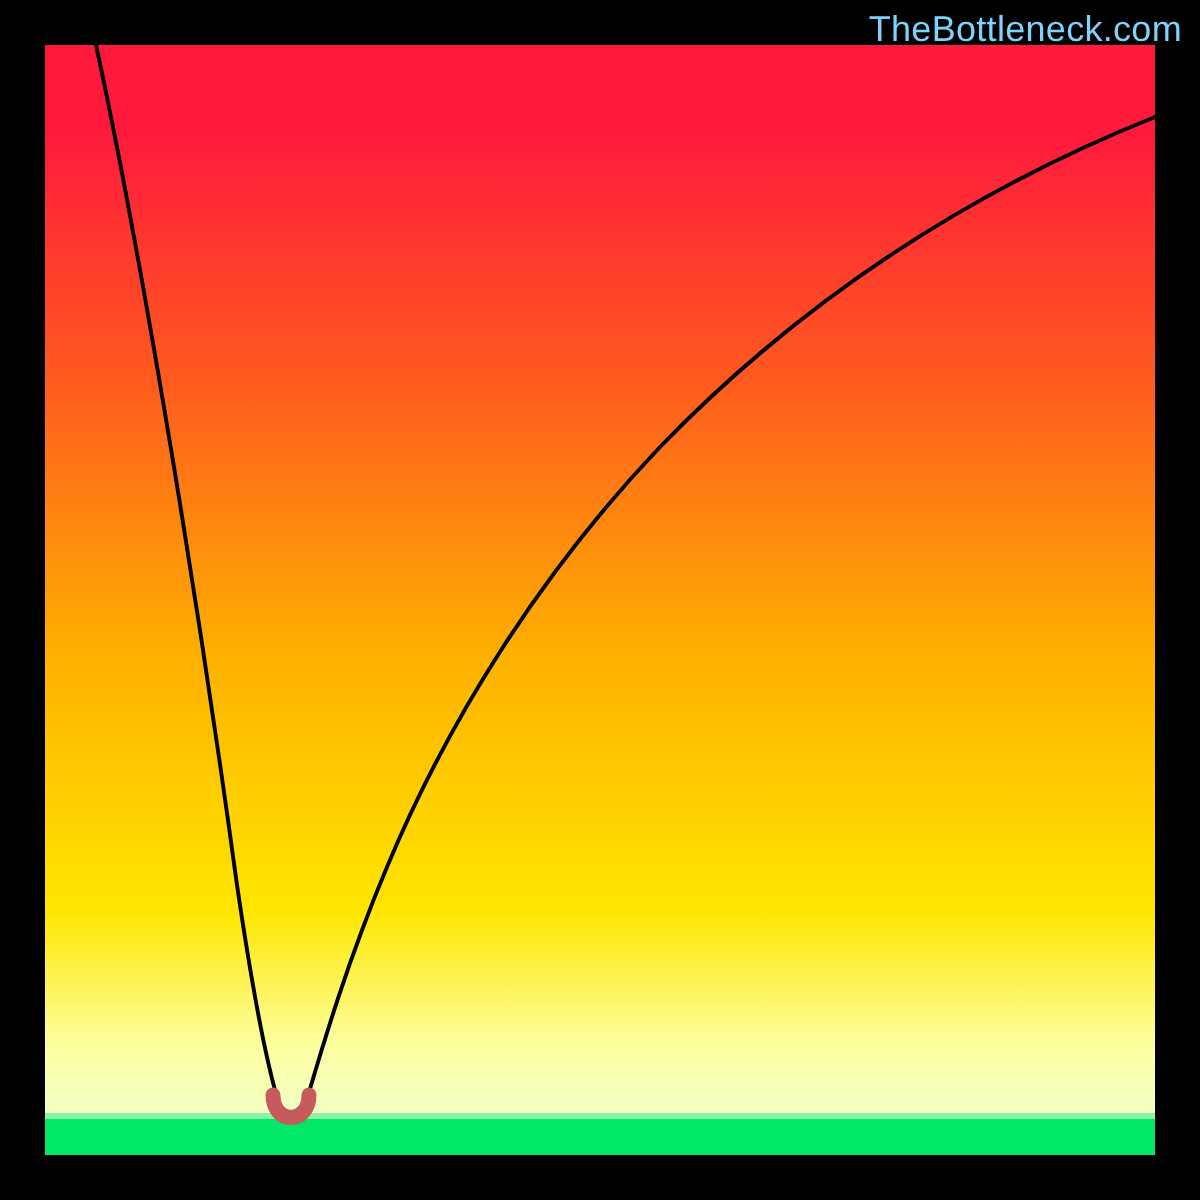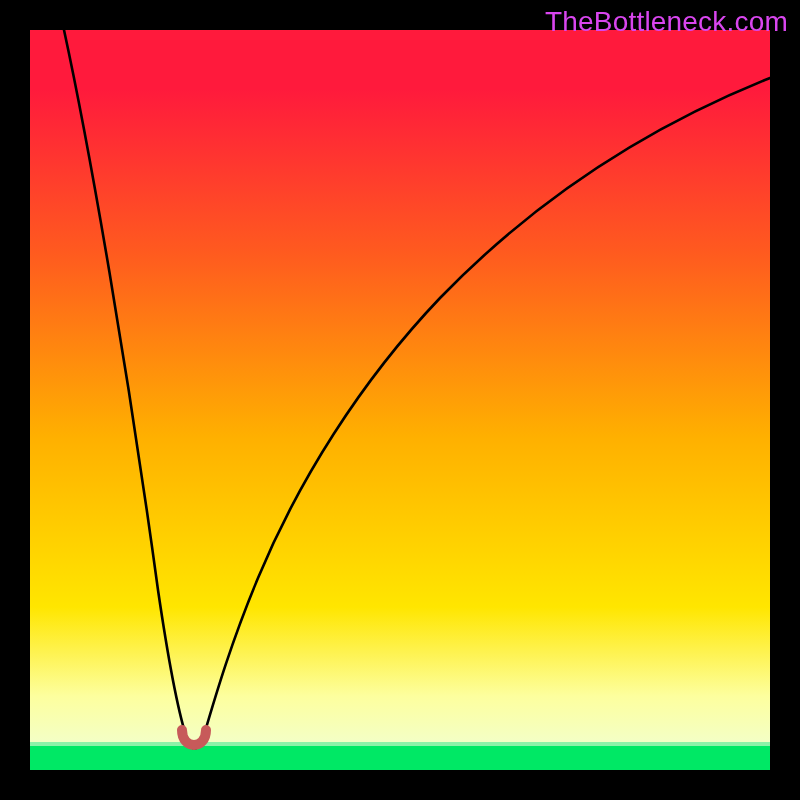--- a/index.html
+++ b/index.html
@@ -16,23 +16,23 @@
     top: 30px;
     width: 740px;
     height: 740px;
     background: #000;
   }
   .watermark {
     position: absolute;
     top: 6px;
     right: 12px;
     font-family: Arial, Helvetica, sans-serif;
-    font-size: 28px;
+    font-size: 24px;
     font-weight: 500;
-    color: #d946ef;
+    color: #7dd3fc;
     letter-spacing: 0.2px;
     z-index: 10;
   }
   svg {
     display: block;
   }
 </style>
 </head>
 <body>
 

